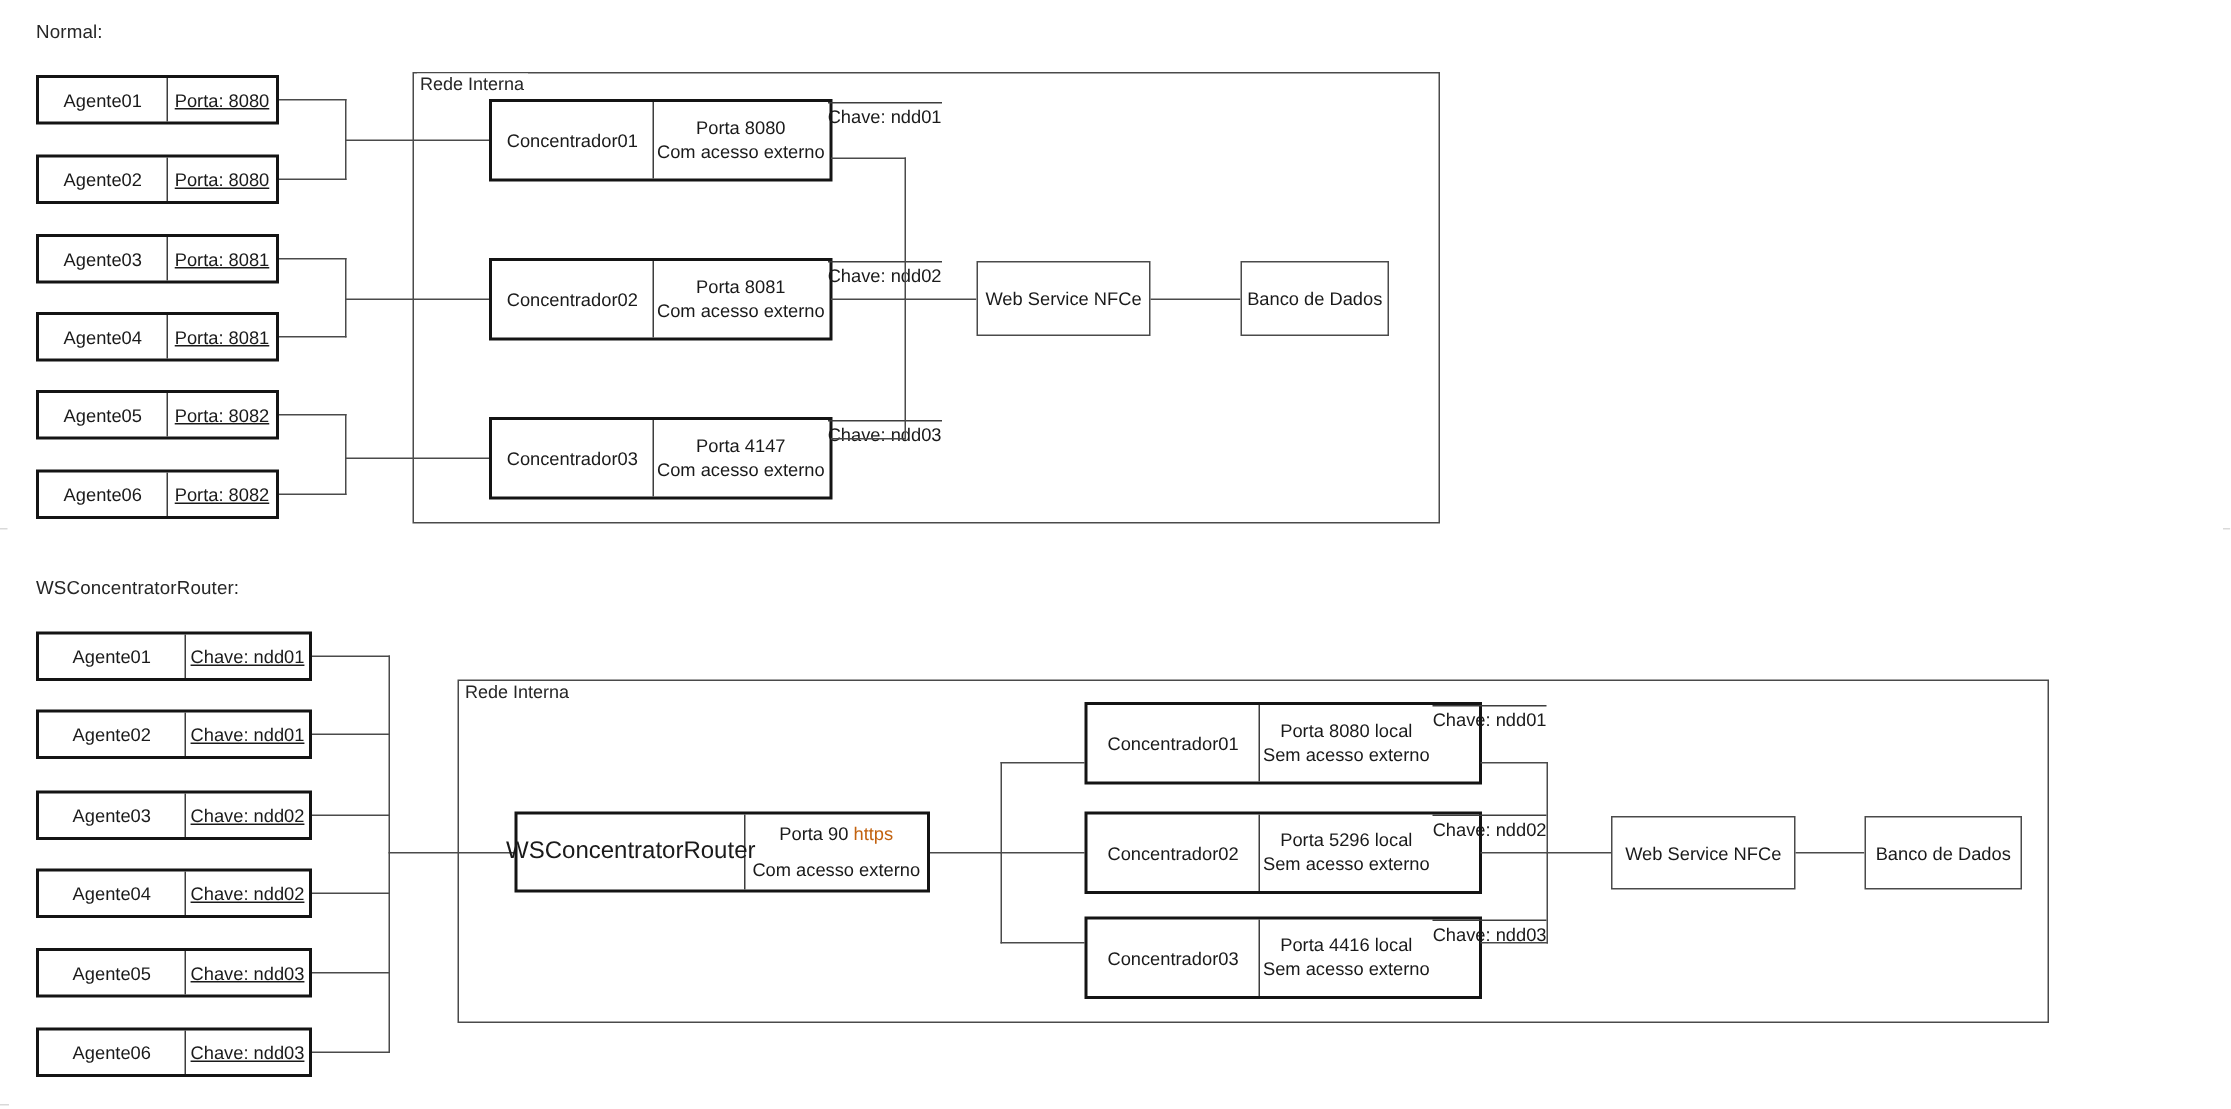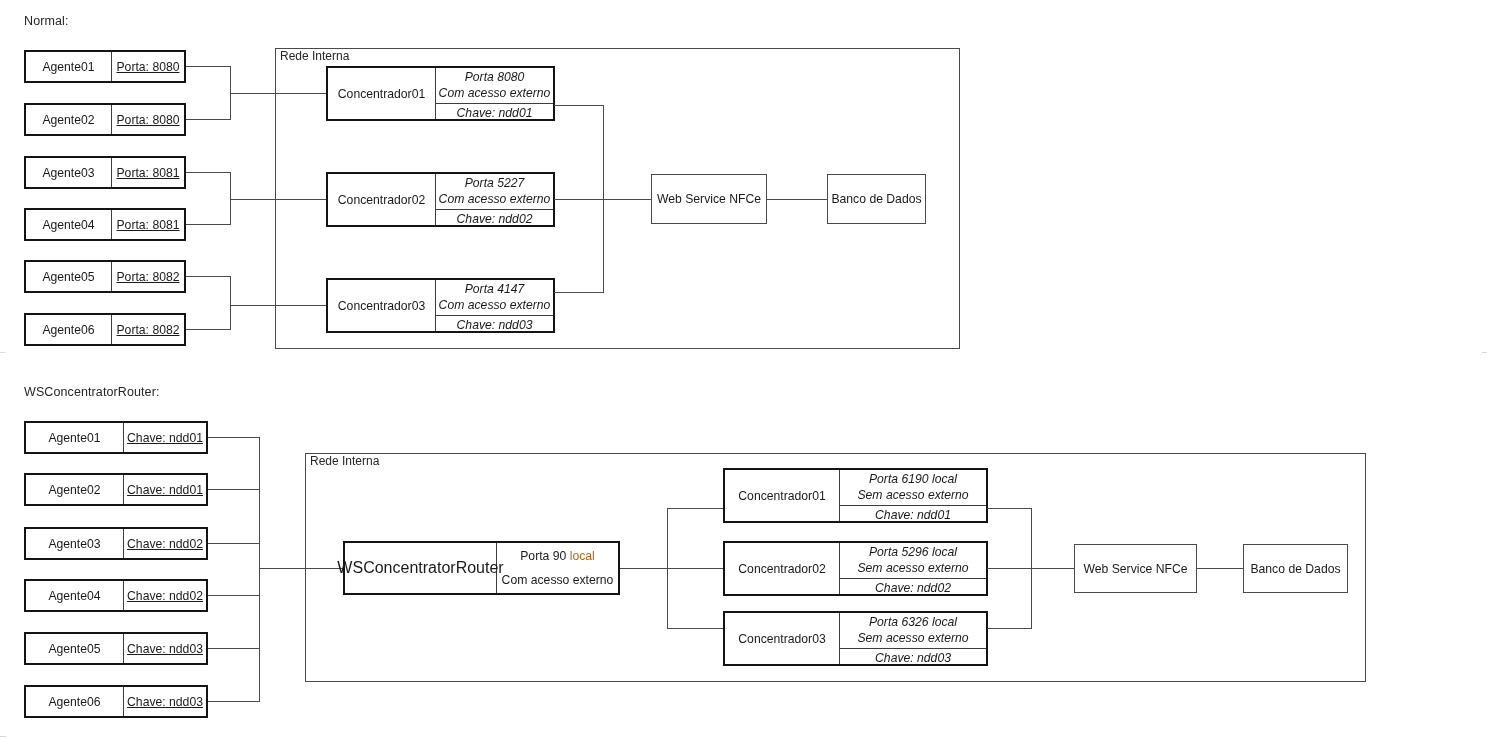--- a/index.html
+++ b/index.html
@@ -101,23 +101,21 @@
     justify-content: center;
     font-size: 12.2px;
     color: #1a1a1a;
     white-space: nowrap;
     border-right: 1.2px solid #3d3d3d;
     box-sizing: border-box;
   }
   .conc-box .conc-info {
     flex: 1 1 auto;
     display: flex;
-    flex-direction: column;
-    box-sizing: border-box;
-    font-style: italic;
+    box-sizing: border-box;
   }
   .conc-box .conc-top {
     flex: 1 1 auto;
     display: flex;
     flex-direction: column;
     align-items: center;
     justify-content: center;
     padding: 1px 2px 2px;
     box-sizing: border-box;
   }
@@ -255,21 +253,21 @@
       <div class="conc-bottom" style="height:18px;">
         <div class="txt">Chave: ndd01</div>
       </div>
     </div>
   </div>
 
   <div class="conc-box" style="left:326px; top:172px; width:229px; height:55px;">
     <div class="conc-name" style="width:108px;">Concentrador02</div>
     <div class="conc-info">
       <div class="conc-top">
-        <div class="txt">Porta 5227</div>
+        <div class="txt">Porta 8081</div>
         <div class="txt">Com acesso externo</div>
       </div>
       <div class="conc-bottom" style="height:18px;">
         <div class="txt">Chave: ndd02</div>
       </div>
     </div>
   </div>
 
   <div class="conc-box" style="left:326px; top:278px; width:229px; height:55px;">
     <div class="conc-name" style="width:108px;">Concentrador03</div>
@@ -334,37 +332,37 @@
   <div class="line-h" style="left:208px; top:595px; width:52px;"></div>
   <div class="line-h" style="left:208px; top:648px; width:52px;"></div>
   <div class="line-h" style="left:208px; top:701px; width:52px;"></div>
   <div class="line-v" style="left:259px; top:437px; height:265px;"></div>
   <div class="line-h" style="left:259px; top:568px; width:85px;"></div>
 
   <div class="router-box" style="left:343px; top:541px; width:277px; height:54px;">
     <div class="router-name">WSConcentratorRouter</div>
     <div class="router-info">
       <div class="txt">
-        <span>Porta 90 </span><span class="hl-https">local</span>
+        <span>Porta 90 </span><span class="hl-https">https</span>
       </div>
       <div class="txt">Com acesso externo</div>
     </div>
   </div>
 
   <div class="line-h" style="left:620px; top:568px; width:48px;"></div>
   <div class="line-v" style="left:667px; top:508px; height:121px;"></div>
   <div class="line-h" style="left:667px; top:508px; width:57px;"></div>
   <div class="line-h" style="left:667px; top:568px; width:57px;"></div>
   <div class="line-h" style="left:667px; top:628px; width:57px;"></div>
 
   <div class="conc-box" style="left:723px; top:468px; width:265px; height:55px;">
     <div class="conc-name" style="width:115px;">Concentrador01</div>
     <div class="conc-info">
       <div class="conc-top">
-        <div class="txt">Porta 6190 local</div>
+        <div class="txt">Porta 8080 local</div>
         <div class="txt">Sem acesso externo</div>
       </div>
       <div class="conc-bottom" style="height:18px;">
         <div class="txt">Chave: ndd01</div>
       </div>
     </div>
   </div>
 
   <div class="conc-box" style="left:723px; top:541px; width:265px; height:55px;">
     <div class="conc-name" style="width:115px;">Concentrador02</div>
@@ -376,21 +374,21 @@
       <div class="conc-bottom" style="height:18px;">
         <div class="txt">Chave: ndd02</div>
       </div>
     </div>
   </div>
 
   <div class="conc-box" style="left:723px; top:611px; width:265px; height:55px;">
     <div class="conc-name" style="width:115px;">Concentrador03</div>
     <div class="conc-info">
       <div class="conc-top">
-        <div class="txt">Porta 6326 local</div>
+        <div class="txt">Porta 4416 local</div>
         <div class="txt">Sem acesso externo</div>
       </div>
       <div class="conc-bottom" style="height:18px;">
         <div class="txt">Chave: ndd03</div>
       </div>
     </div>
   </div>
 
   <div class="line-h" style="left:987px; top:508px; width:45px;"></div>
   <div class="line-h" style="left:987px; top:568px; width:45px;"></div>

